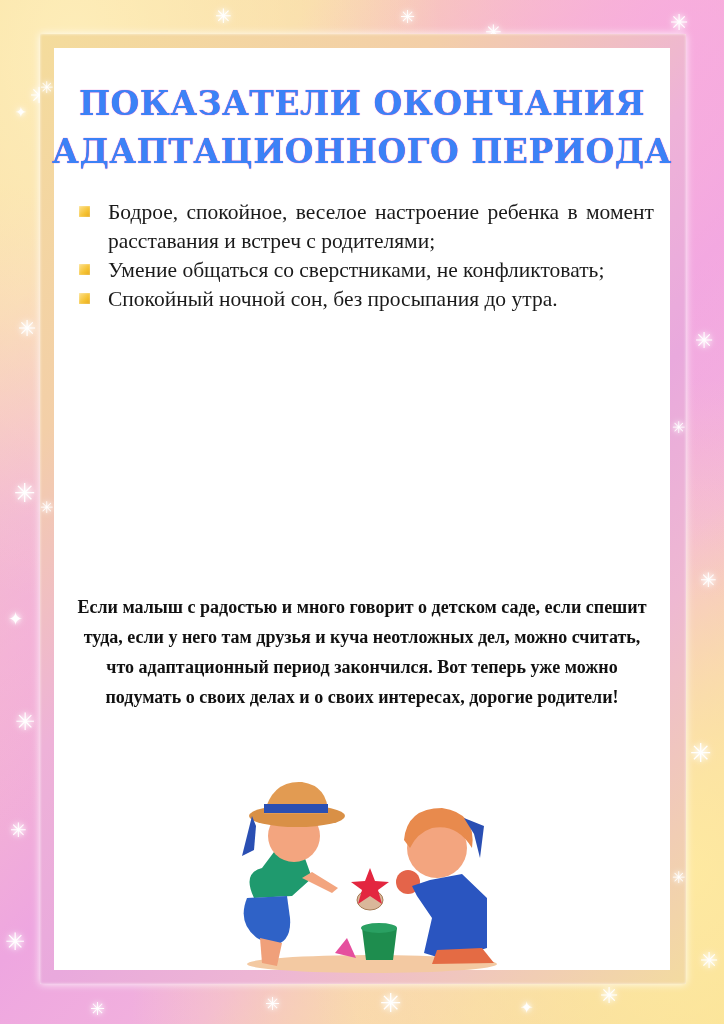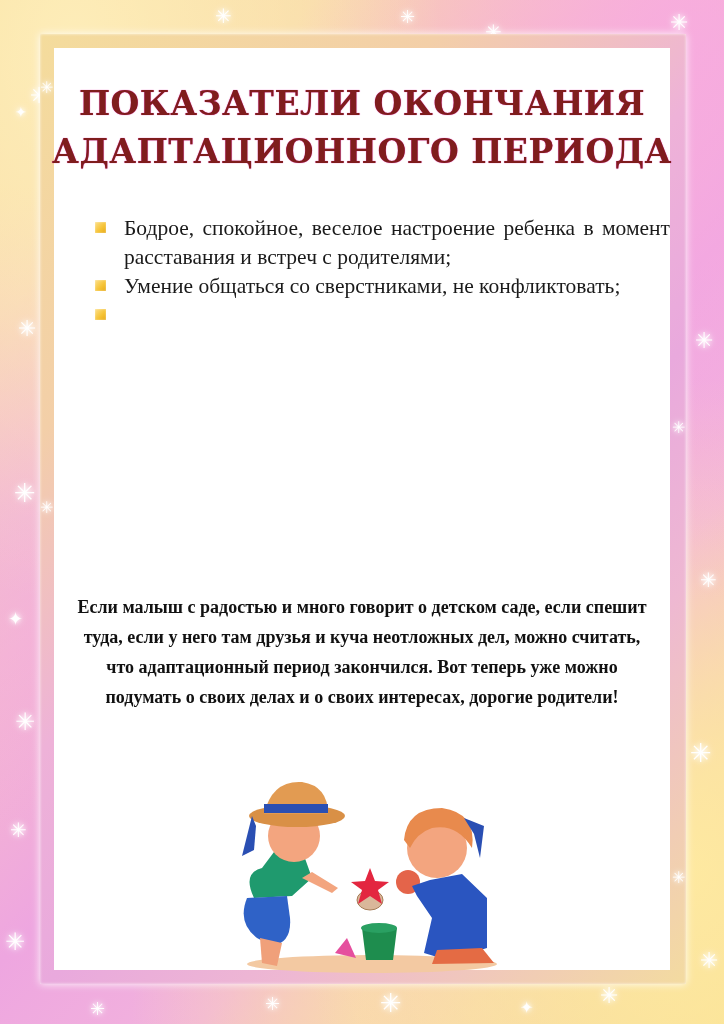--- a/index.html
+++ b/index.html
@@ -29,27 +29,27 @@
     background: #ffffff;
   }
   .sparkle {
     position: absolute; color: rgba(255,255,255,0.95);
     text-shadow: 0 0 4px #fff, 0 0 8px #fff;
     font-family: "DejaVu Sans", sans-serif;
     line-height: 1;
   }
   .title {
     position: absolute; left: 0; right: 0; top: 80px; text-align: center;
-    color: #7f1d1d; font-family: "DejaVu Serif", serif; font-weight: bold;
+    color: #3b82f6; font-family: "DejaVu Serif", serif; font-weight: bold;
     font-size: 33px; line-height: 48px; letter-spacing: 0.5px;
     text-shadow: 0 0 1px #e61fae;
   }
   .bullets {
     position: absolute; left: 74px; top: 198px; width: 580px;
-    margin: 16px; padding: 0; list-style: none;
+    margin: 0; padding: 0; list-style: none;
     font-size: 21.5px; line-height: 29px; color: #1a1a1a;
   }
   .bullets li {
     position: relative; padding-left: 34px; text-align: justify;
     text-align-last: left;
   }
   .bullet-icon {
     position: absolute; left: 5px; top: 8px; width: 11px; height: 11px;
     background: linear-gradient(135deg, #fde08a 0%, #f5c233 60%, #e7a91a 100%);
     box-shadow: inset 0 0 2px rgba(255,255,255,0.6);
@@ -100,20 +100,21 @@
 
 <div class="title">
   <div>ПОКАЗАТЕЛИ ОКОНЧАНИЯ</div>
   <div>АДАПТАЦИОННОГО ПЕРИОДА</div>
 </div>
 
 <ul class="bullets">
   <li><span class="bullet-icon"></span><span>Бодрое, спокойное, веселое настроение ребенка в момент расставания и встреч с родителями;</span></li>
   <li><span class="bullet-icon"></span><span>Умение общаться со сверстниками, не конфликтовать;</span></li>
   <li><span class="bullet-icon"></span></li>
+  <li><span class="bullet-icon"></span><span>Спокойный ночной сон, без просыпания до утра.</span></li>
 </ul>
 
 <div class="closing">Если малыш с радостью и много говорит о детском саде, если спешит туда, если у него там друзья и куча неотложных дел, можно считать, что адаптационный период закончился. Вот теперь уже можно подумать о своих делах и о своих интересах, дорогие родители!</div>
 
 <div class="illustration">
   <svg width="270" height="195" viewBox="0 0 270 195">
 
     <ellipse cx="140" cy="186" rx="125" ry="9" fill="#f3c9a2"></ellipse>
 
     <path d="M22 120 Q 10 95 30 90 L 45 70 L 70 72 L 80 100 L 60 118 Z" fill="#1f9a6e"></path>

